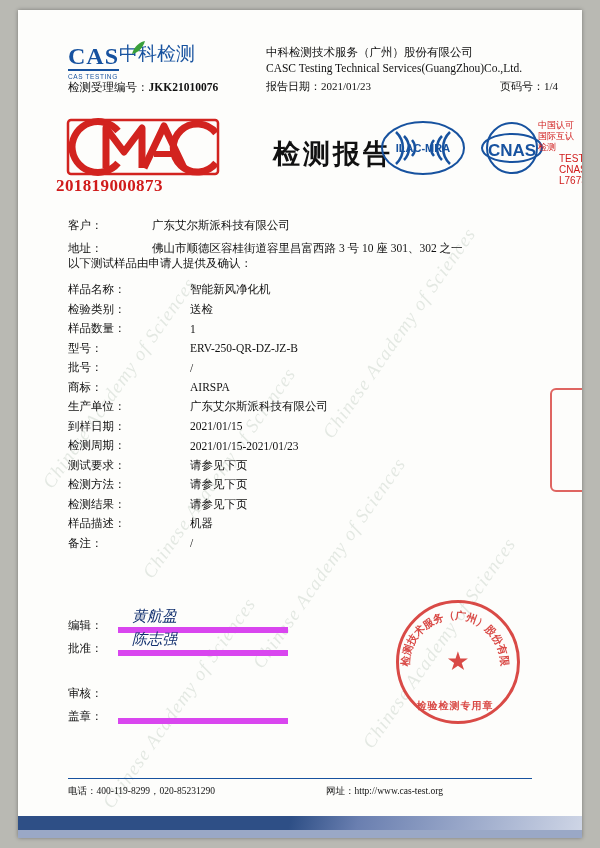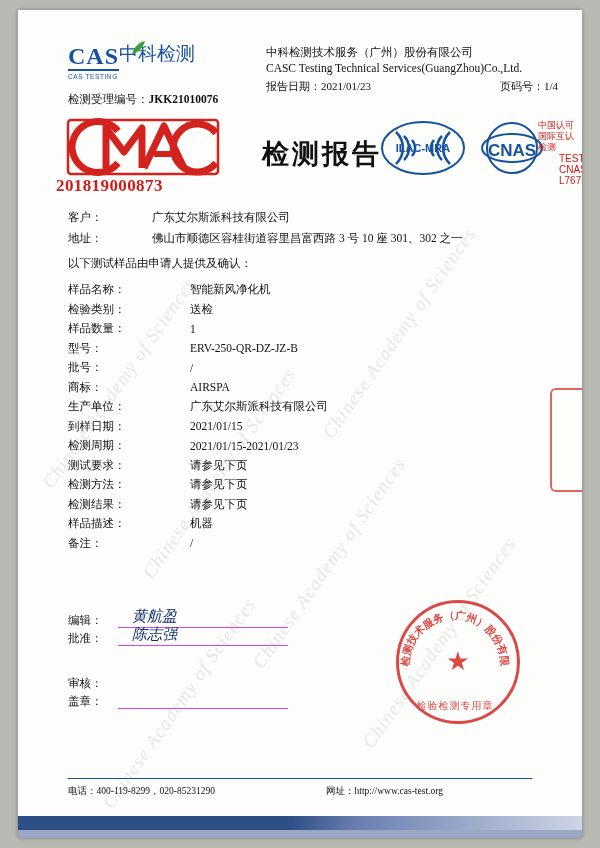--- a/index.html
+++ b/index.html
@@ -53,21 +53,21 @@
     font-family:"Liberation Sans", sans-serif;margin-top:2px;
   }
   .cas-cn{
     font-size:19px;color:#17529f;font-weight:normal;
     font-family:"Liberation Sans", sans-serif;line-height:20px;
   }
   .cas-leaf{
     position:absolute;left:62px;top:-4px;width:16px;height:16px;
   }
   .accept-no{
-    position:absolute;left:50px;top:48px;
+    position:absolute;left:50px;top:36px;
     font-size:11.5px;color:#111;white-space:nowrap;
   }
   .accept-no b{font-weight:bold;}
   .hdr-right{
     position:absolute;left:248px;top:0;width:300px;
     font-size:11px;color:#111;line-height:16px;
   }
   .hdr-right .l1{font-size:11.5px;}
   .hdr-right .l2{font-size:11.5px;}
   .hdr-row3{margin-top:2px;display:flex;justify-content:space-between;width:292px;}
@@ -77,57 +77,57 @@
   .ma{
     position:absolute;left:48px;top:0;
   }
   .ma svg{display:block;}
   .ma-num{
     position:absolute;left:38px;top:58px;
     color:#d01b1b;font-weight:bold;font-size:17px;
     font-family:"Liberation Serif", serif;letter-spacing:.4px;
   }
   .report-title{
-    position:absolute;left:244px;top:18px;
+    position:absolute;left:255px;top:18px;
     font-size:27px;color:#111;letter-spacing:3px;
     font-family:"Liberation Sans", sans-serif;font-weight:bold;
   }
   .ilac{
     position:absolute;left:362px;top:2px;width:86px;height:56px;
   }
   .cnas{
     position:absolute;left:452px;top:2px;width:84px;height:56px;
   }
   .cnas-text{
     position:absolute;left:520px;top:2px;width:60px;
     color:#d01b1b;font-size:9px;line-height:11px;
     font-family:"Liberation Sans", sans-serif;font-weight:normal;
   }
   .cnas-text .en{color:#d01b1b;font-size:10px;margin-left:21px;}
 
   
   .cust{position:absolute;left:50px;top:200px;width:480px;font-size:11.5px;color:#111;}
-  .cust .row{display:flex;margin-bottom:6px;}
+  .cust .row{display:flex;margin-bottom:6px;margin-top:8px;}
   .cust .k{width:84px;flex:none;}
   .cust .v{flex:1;}
   .note{position:absolute;left:50px;top:246px;font-size:11.5px;color:#111;}
 
   
   .spec{position:absolute;left:50px;top:270px;width:480px;font-size:11.5px;color:#111;}
   .spec .row{display:flex;height:19.5px;align-items:center;}
   .spec .k{width:122px;flex:none;}
   .spec .v{flex:1;}
 
   
   .sig{position:absolute;left:50px;top:600px;width:480px;font-size:11.5px;color:#111;}
   .sig-row{display:flex;margin-bottom:30px;flex-direction:column;}
   .sig-cell{width:240px;display:flex;align-items:flex-end;}
   .sig-label{width:50px;flex:none;}
   .sig-line{
-    flex:1;border-bottom:1px solid #d946ef;height:17px;position:relative;margin-right:20px;
+    flex:1;border-bottom:6px solid #d946ef;height:17px;position:relative;margin-right:20px;
   }
   .hand{
     position:absolute;left:14px;bottom:1px;
     font-family:"Liberation Serif", serif;
     font-style:italic;color:#12306f;font-size:15px;
     white-space:nowrap;
   }
   .hand.b{color:#12306f;}
 
   
@@ -138,21 +138,21 @@
   }
   .stamp .star{
     position:absolute;left:50%;top:50%;transform:translate(-50%,-50%);
     color:#d2231f;font-size:26px;line-height:26px;
   }
   .stamp .arc{
     position:absolute;left:0;top:0;width:112px;height:112px;
   }
   .stamp .bot{
     position:absolute;left:0;bottom:8px;width:112px;text-align:center;
-    color:#d2231f;font-size:10px;font-weight:normal;letter-spacing:1px;
+    color:#d2231f;font-size:10px;font-weight:bold;letter-spacing:1px;
     font-family:"Liberation Sans", sans-serif;
     margin-top:20px;
   }
   
   .side-stamp{
     position:absolute;right:-24px;top:378px;width:56px;height:104px;
     border:2px solid #d2231f;border-radius:6px;opacity:.7;
     color:#d2231f;font-size:9px;line-height:12px;text-align:center;
     padding-top:8px;box-sizing:border-box;
     font-family:"Liberation Sans", sans-serif;

